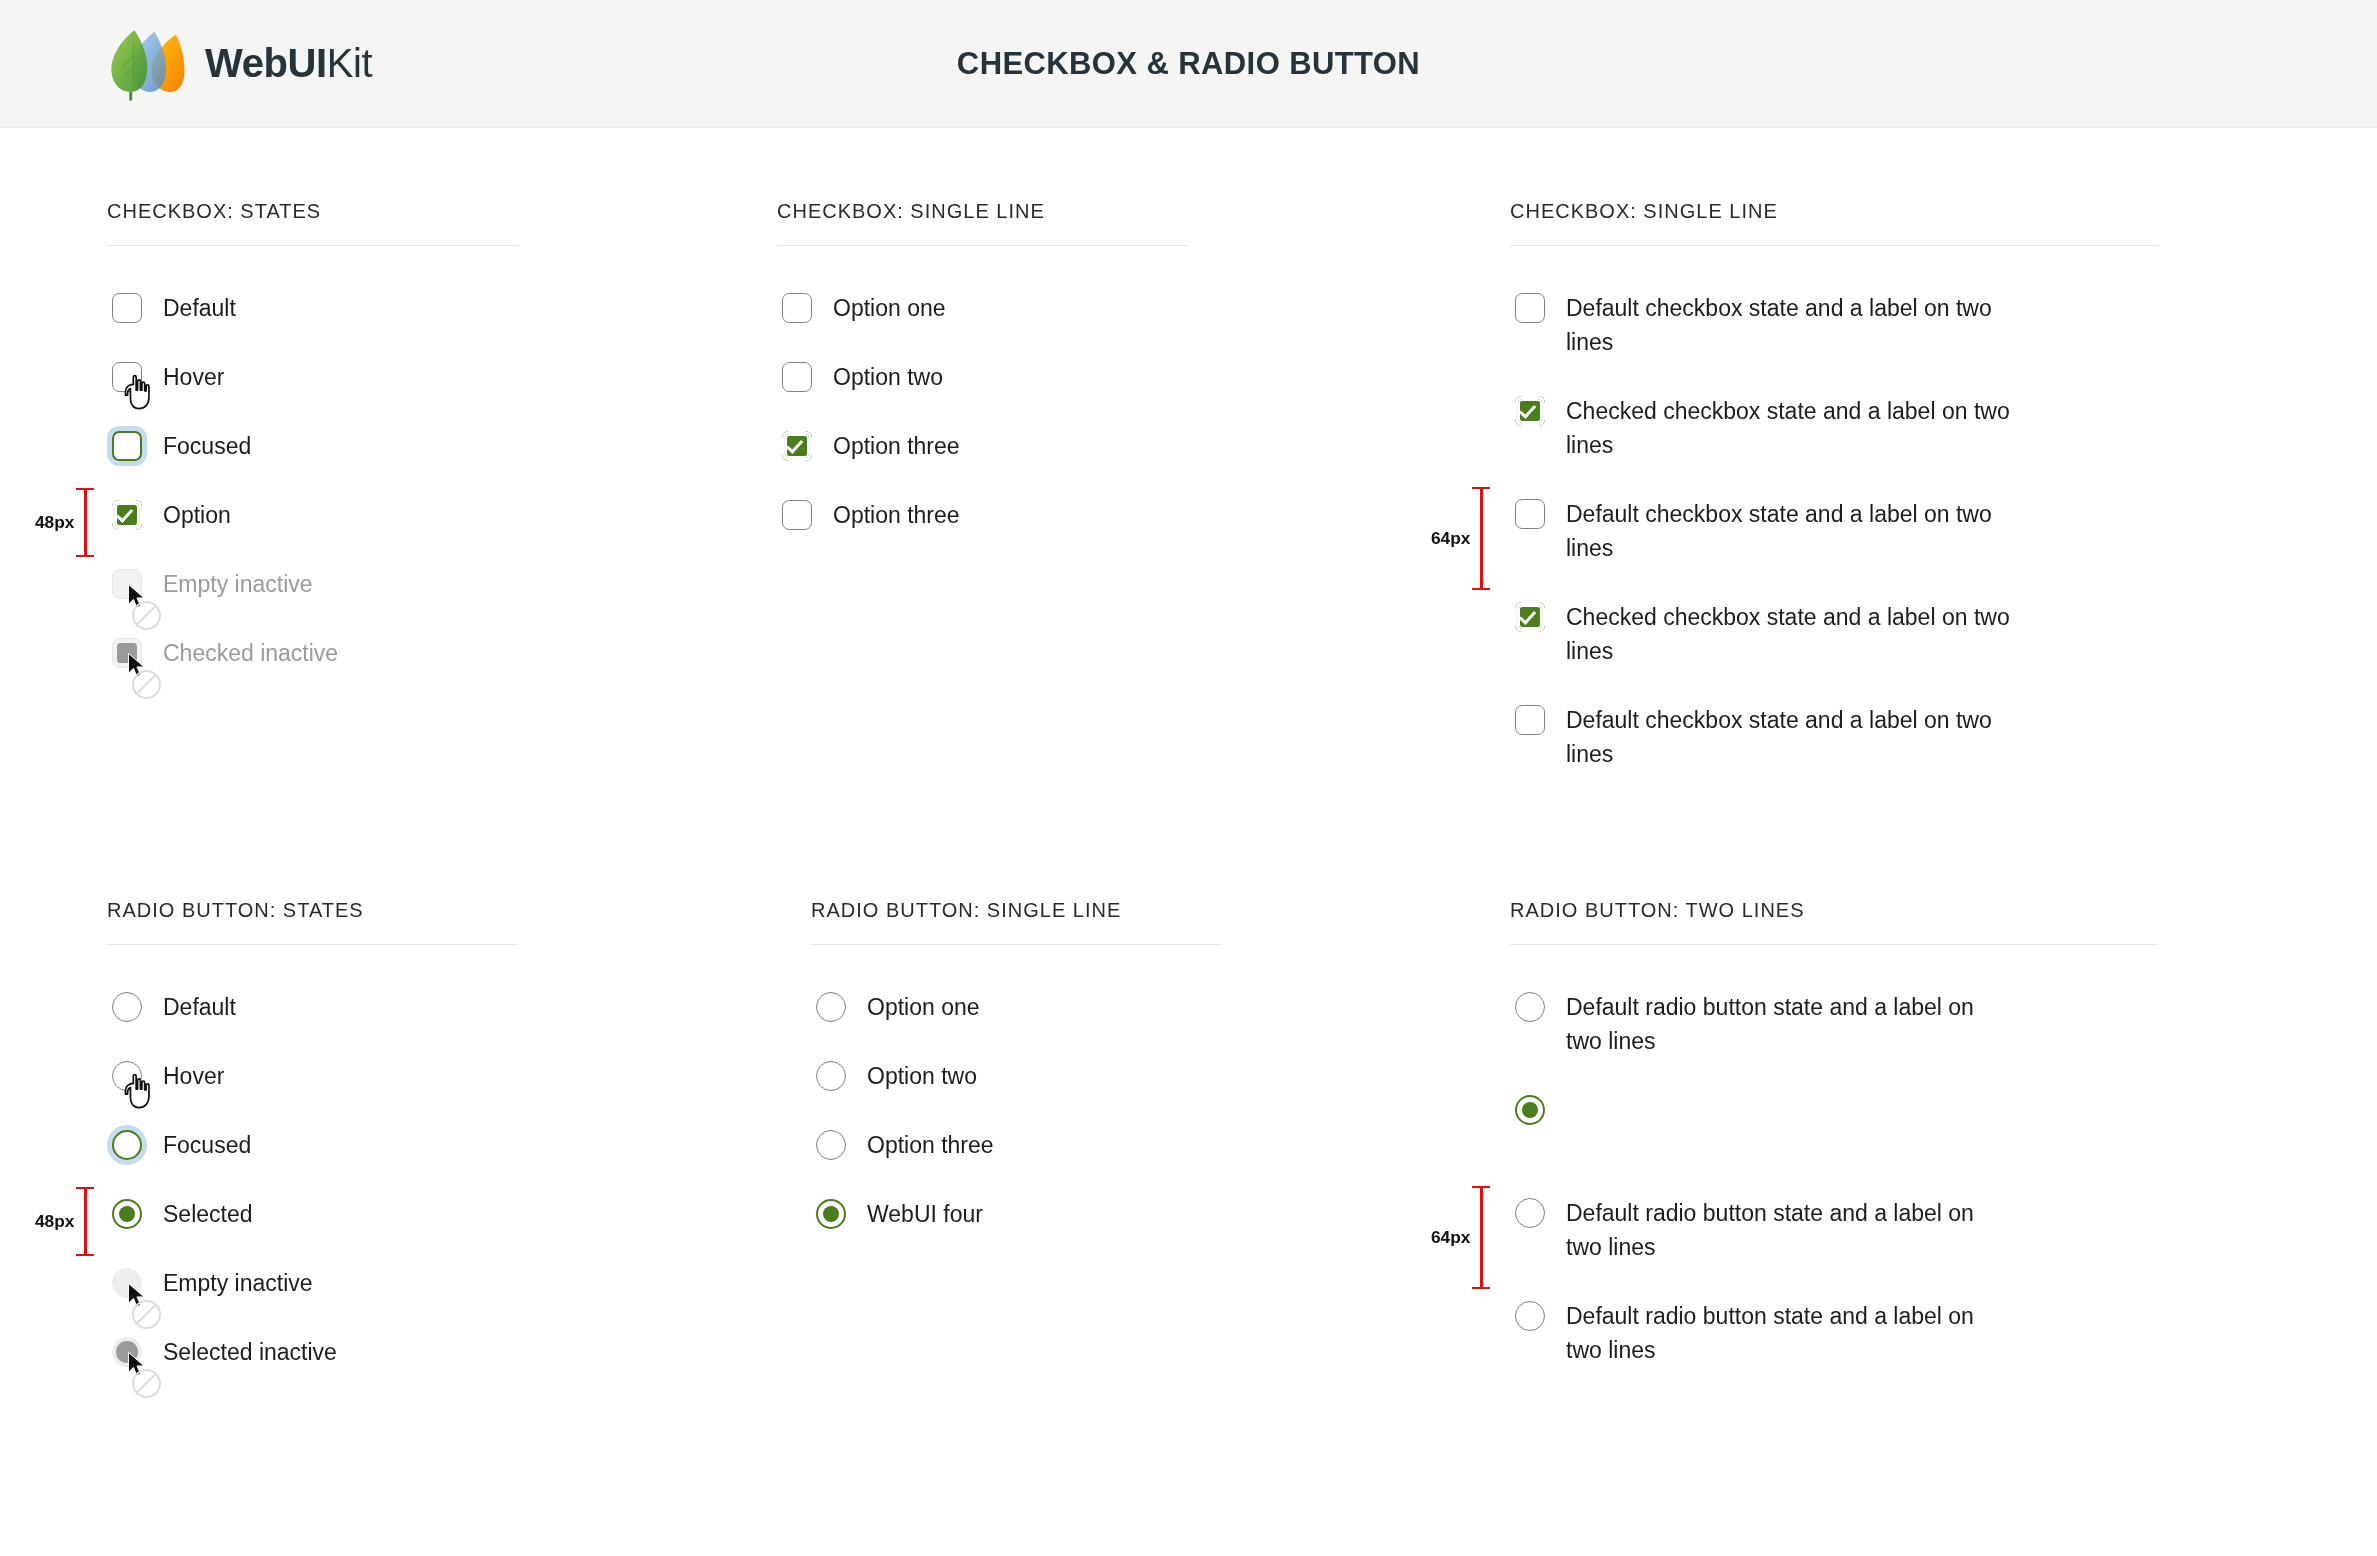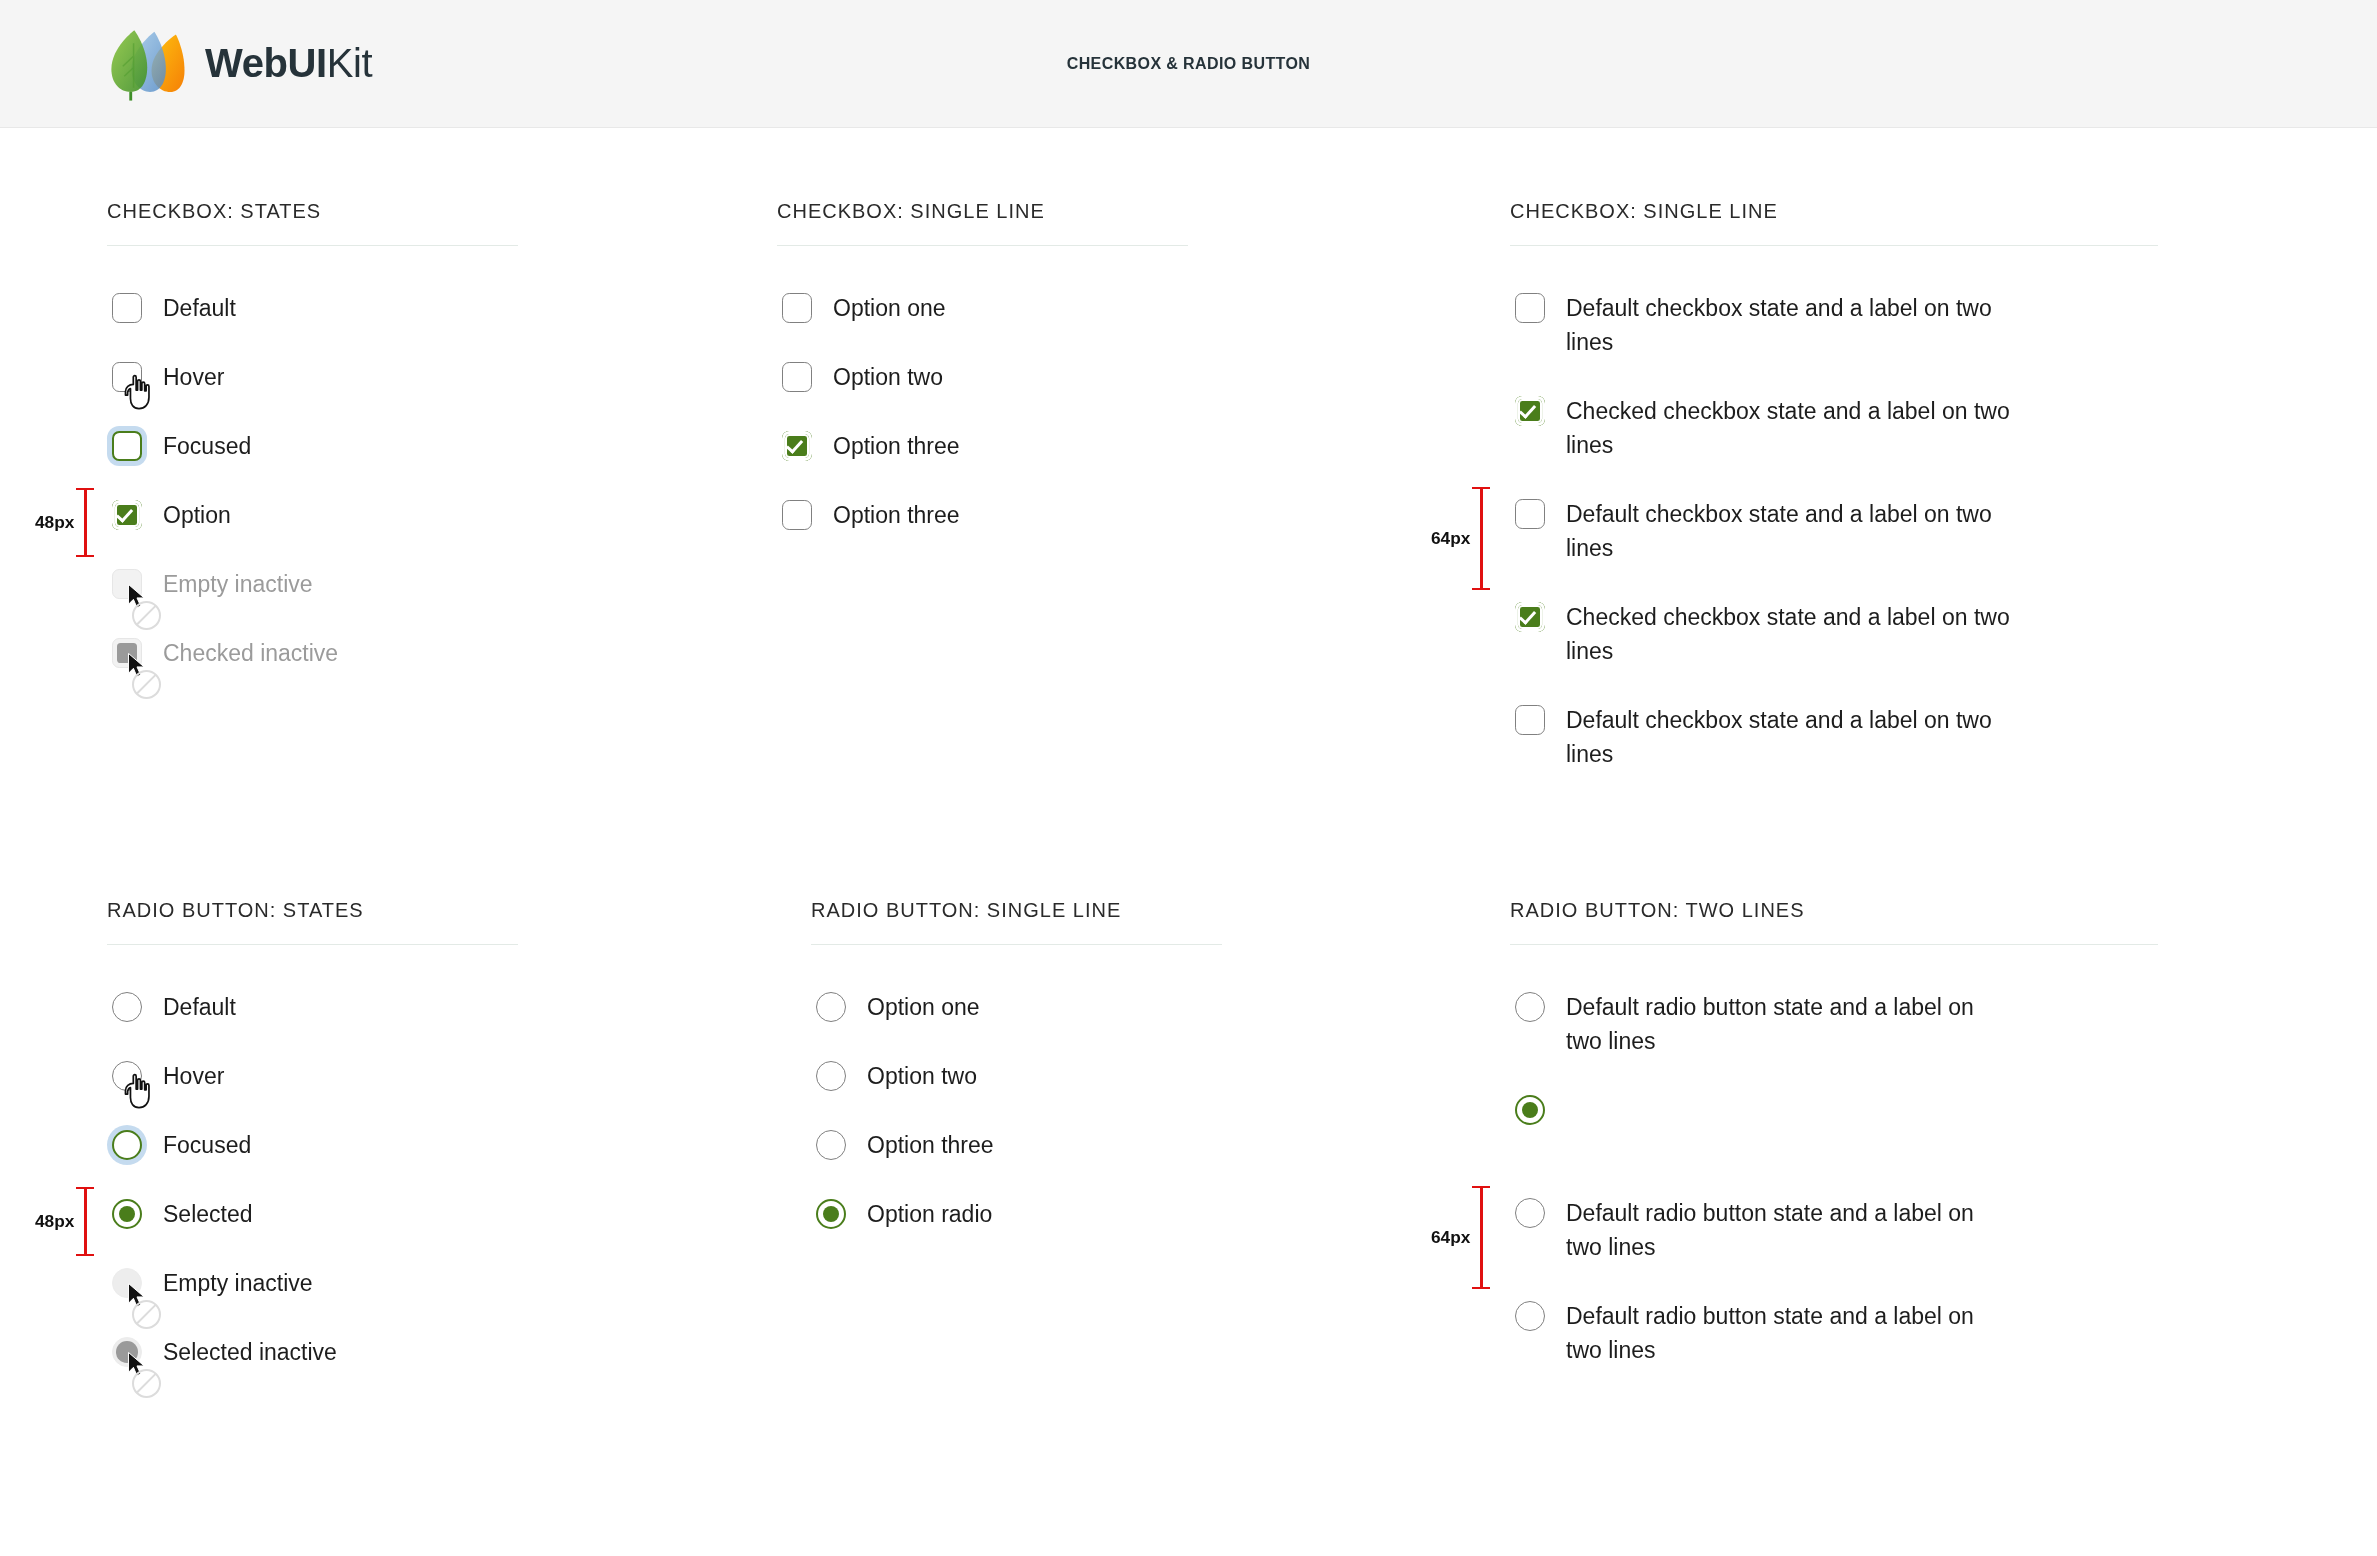--- a/index.html
+++ b/index.html
@@ -31,21 +31,21 @@
     letter-spacing: -0.4px;
     color: #26333a;
     white-space: nowrap;
   }
   .brand-name .bold { font-weight: 700; }
   .brand-name .light { font-weight: 400; }
   .header-title {
     position: absolute;
     left: 0; right: 0;
     text-align: center;
-    font-size: 16px;
+    font-size: 31px;
     font-weight: 700;
     letter-spacing: 0.4px;
     color: #26333a;
   }
 
   
   .board {
     position: relative;
     width: 2377px;
     padding: 0;
@@ -515,21 +515,21 @@
       <div class="row h48">
         <div class="ctrl-wrap">
             <span class="rd"></span>
           </div>
         <div class="label">Option three</div>
       </div>
       <div class="row h48">
         <div class="ctrl-wrap">
             <span class="rd selected"></span>
           </div>
-        <div class="label">Option radio</div>
+        <div class="label">WebUI four</div>
       </div>
     </div>
   </div>
 
   <div class="col" style="left:1510px; top:771px; width:648px;">
     <div class="sec-title">RADIO BUTTON: TWO LINES</div>
     <div class="sec-rule"></div>
     <div class="items">
       <div class="row two">
         <div class="ctrl-wrap">

